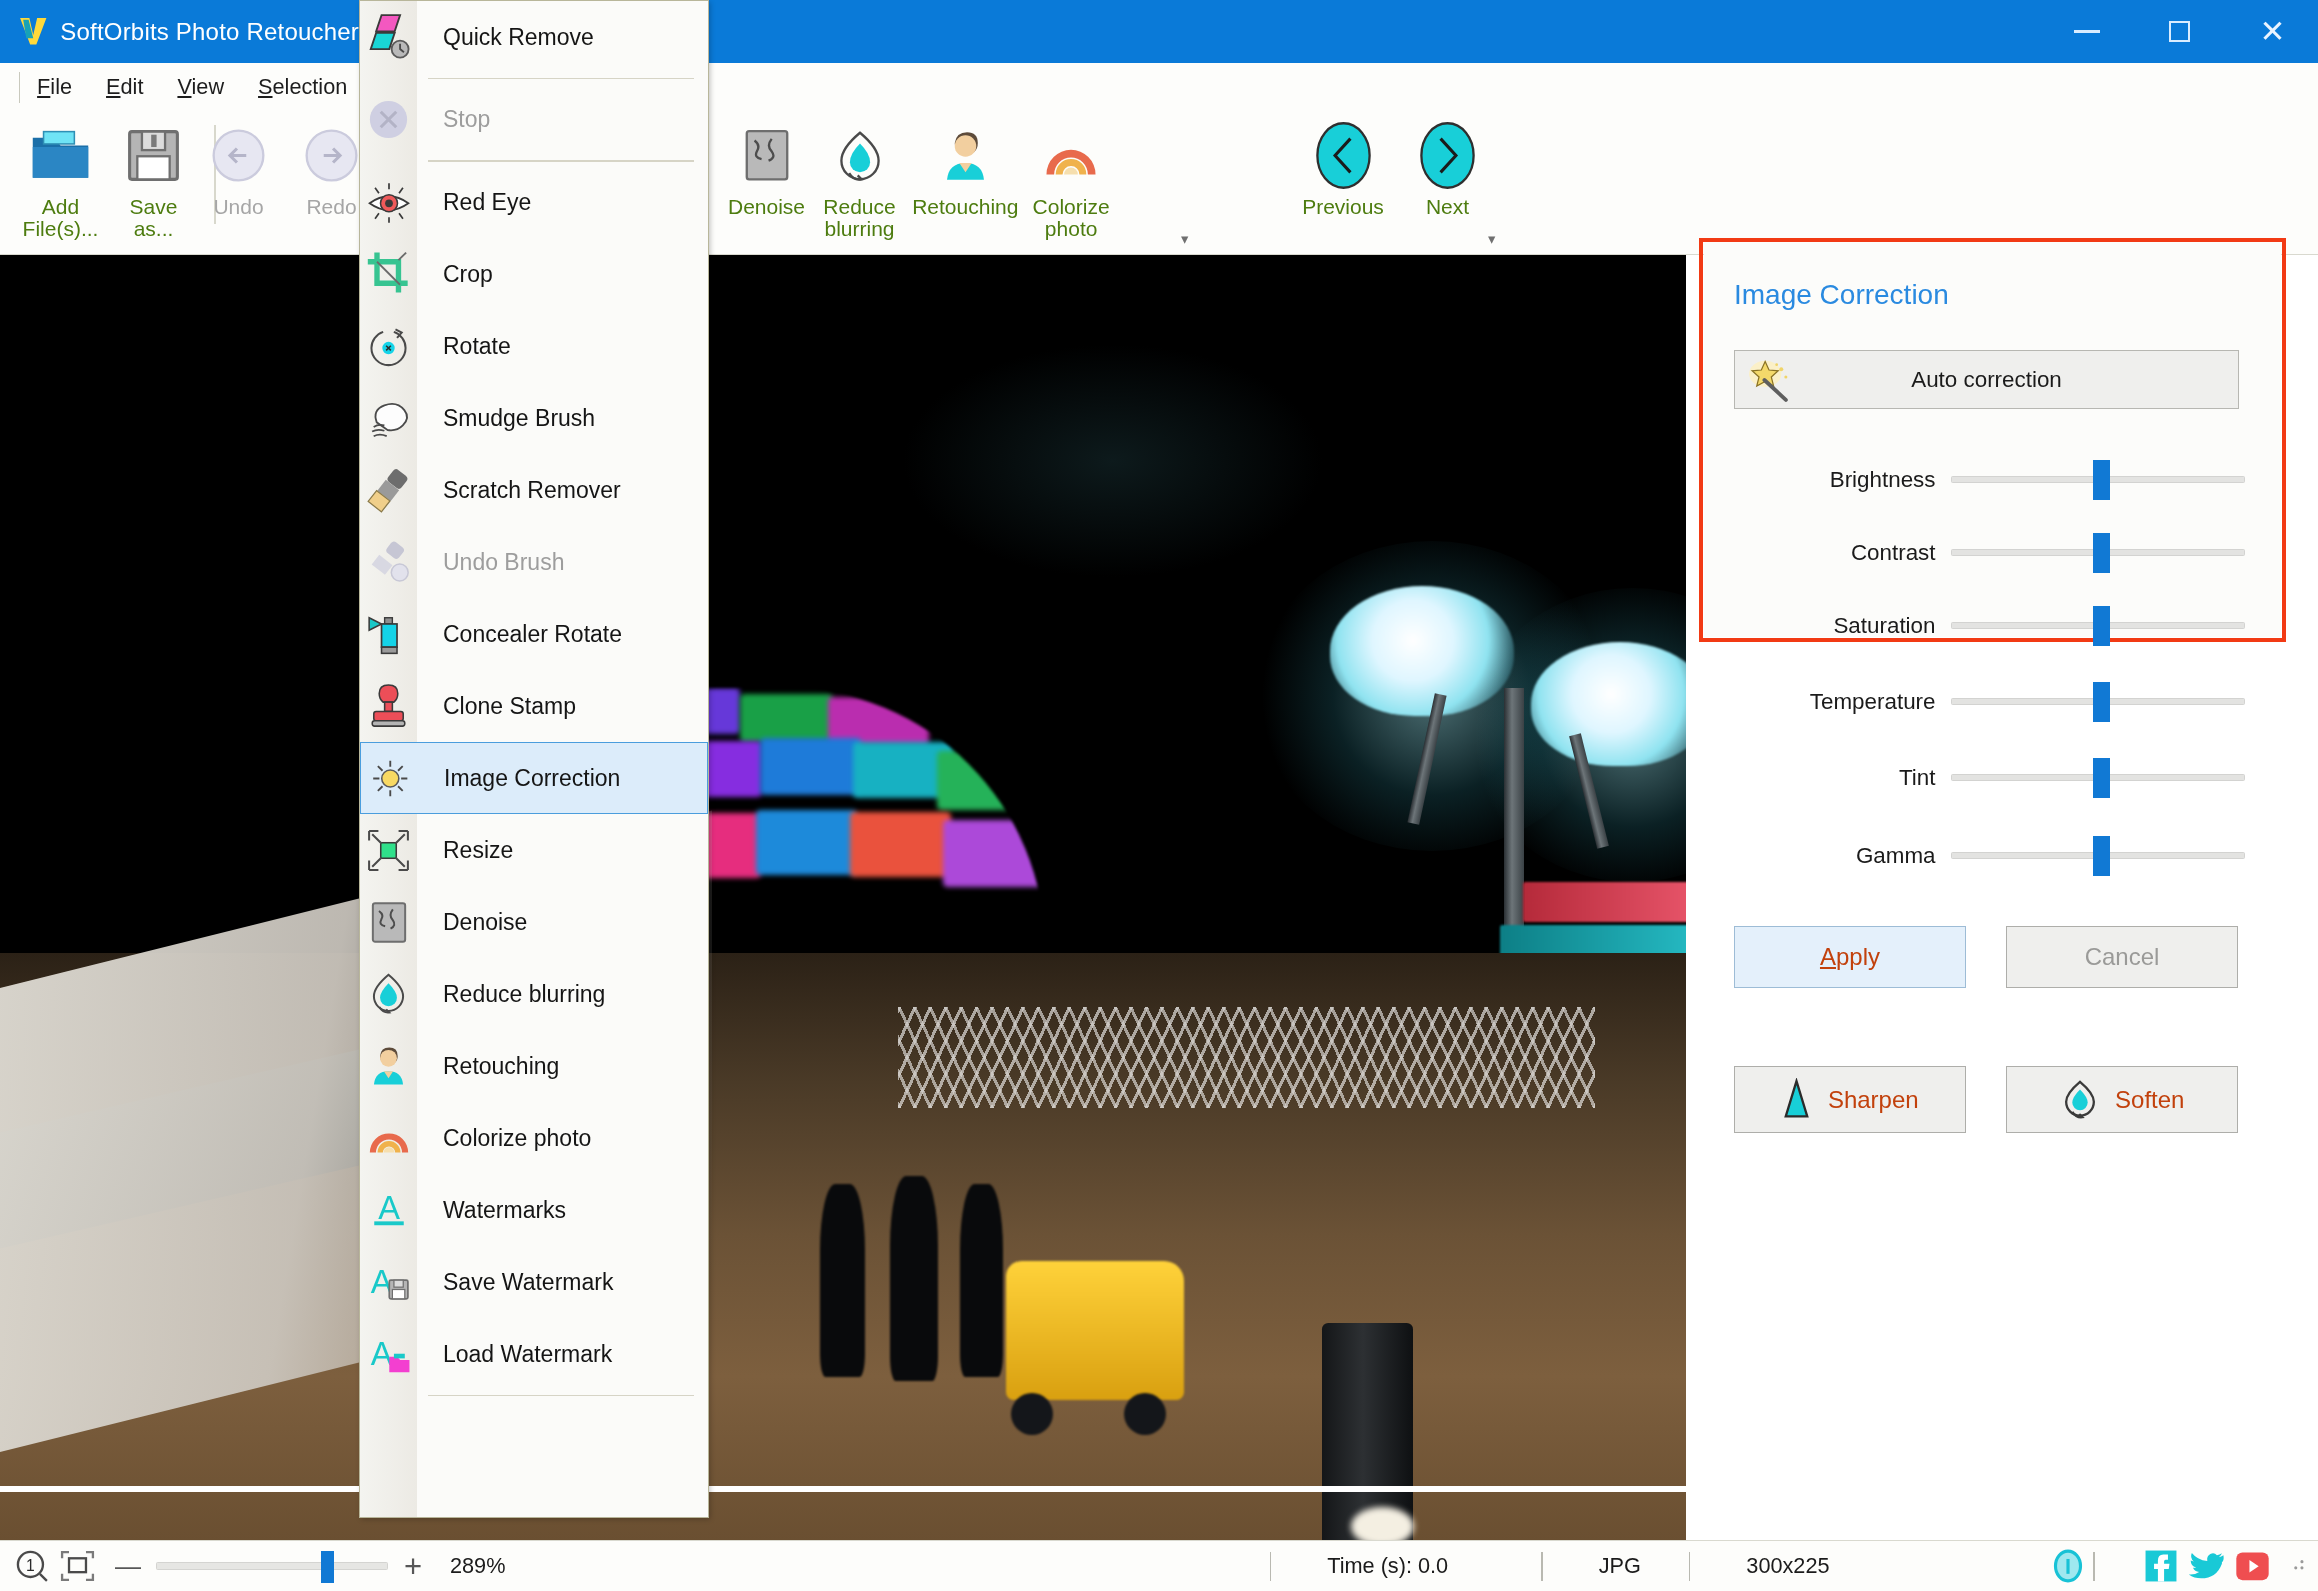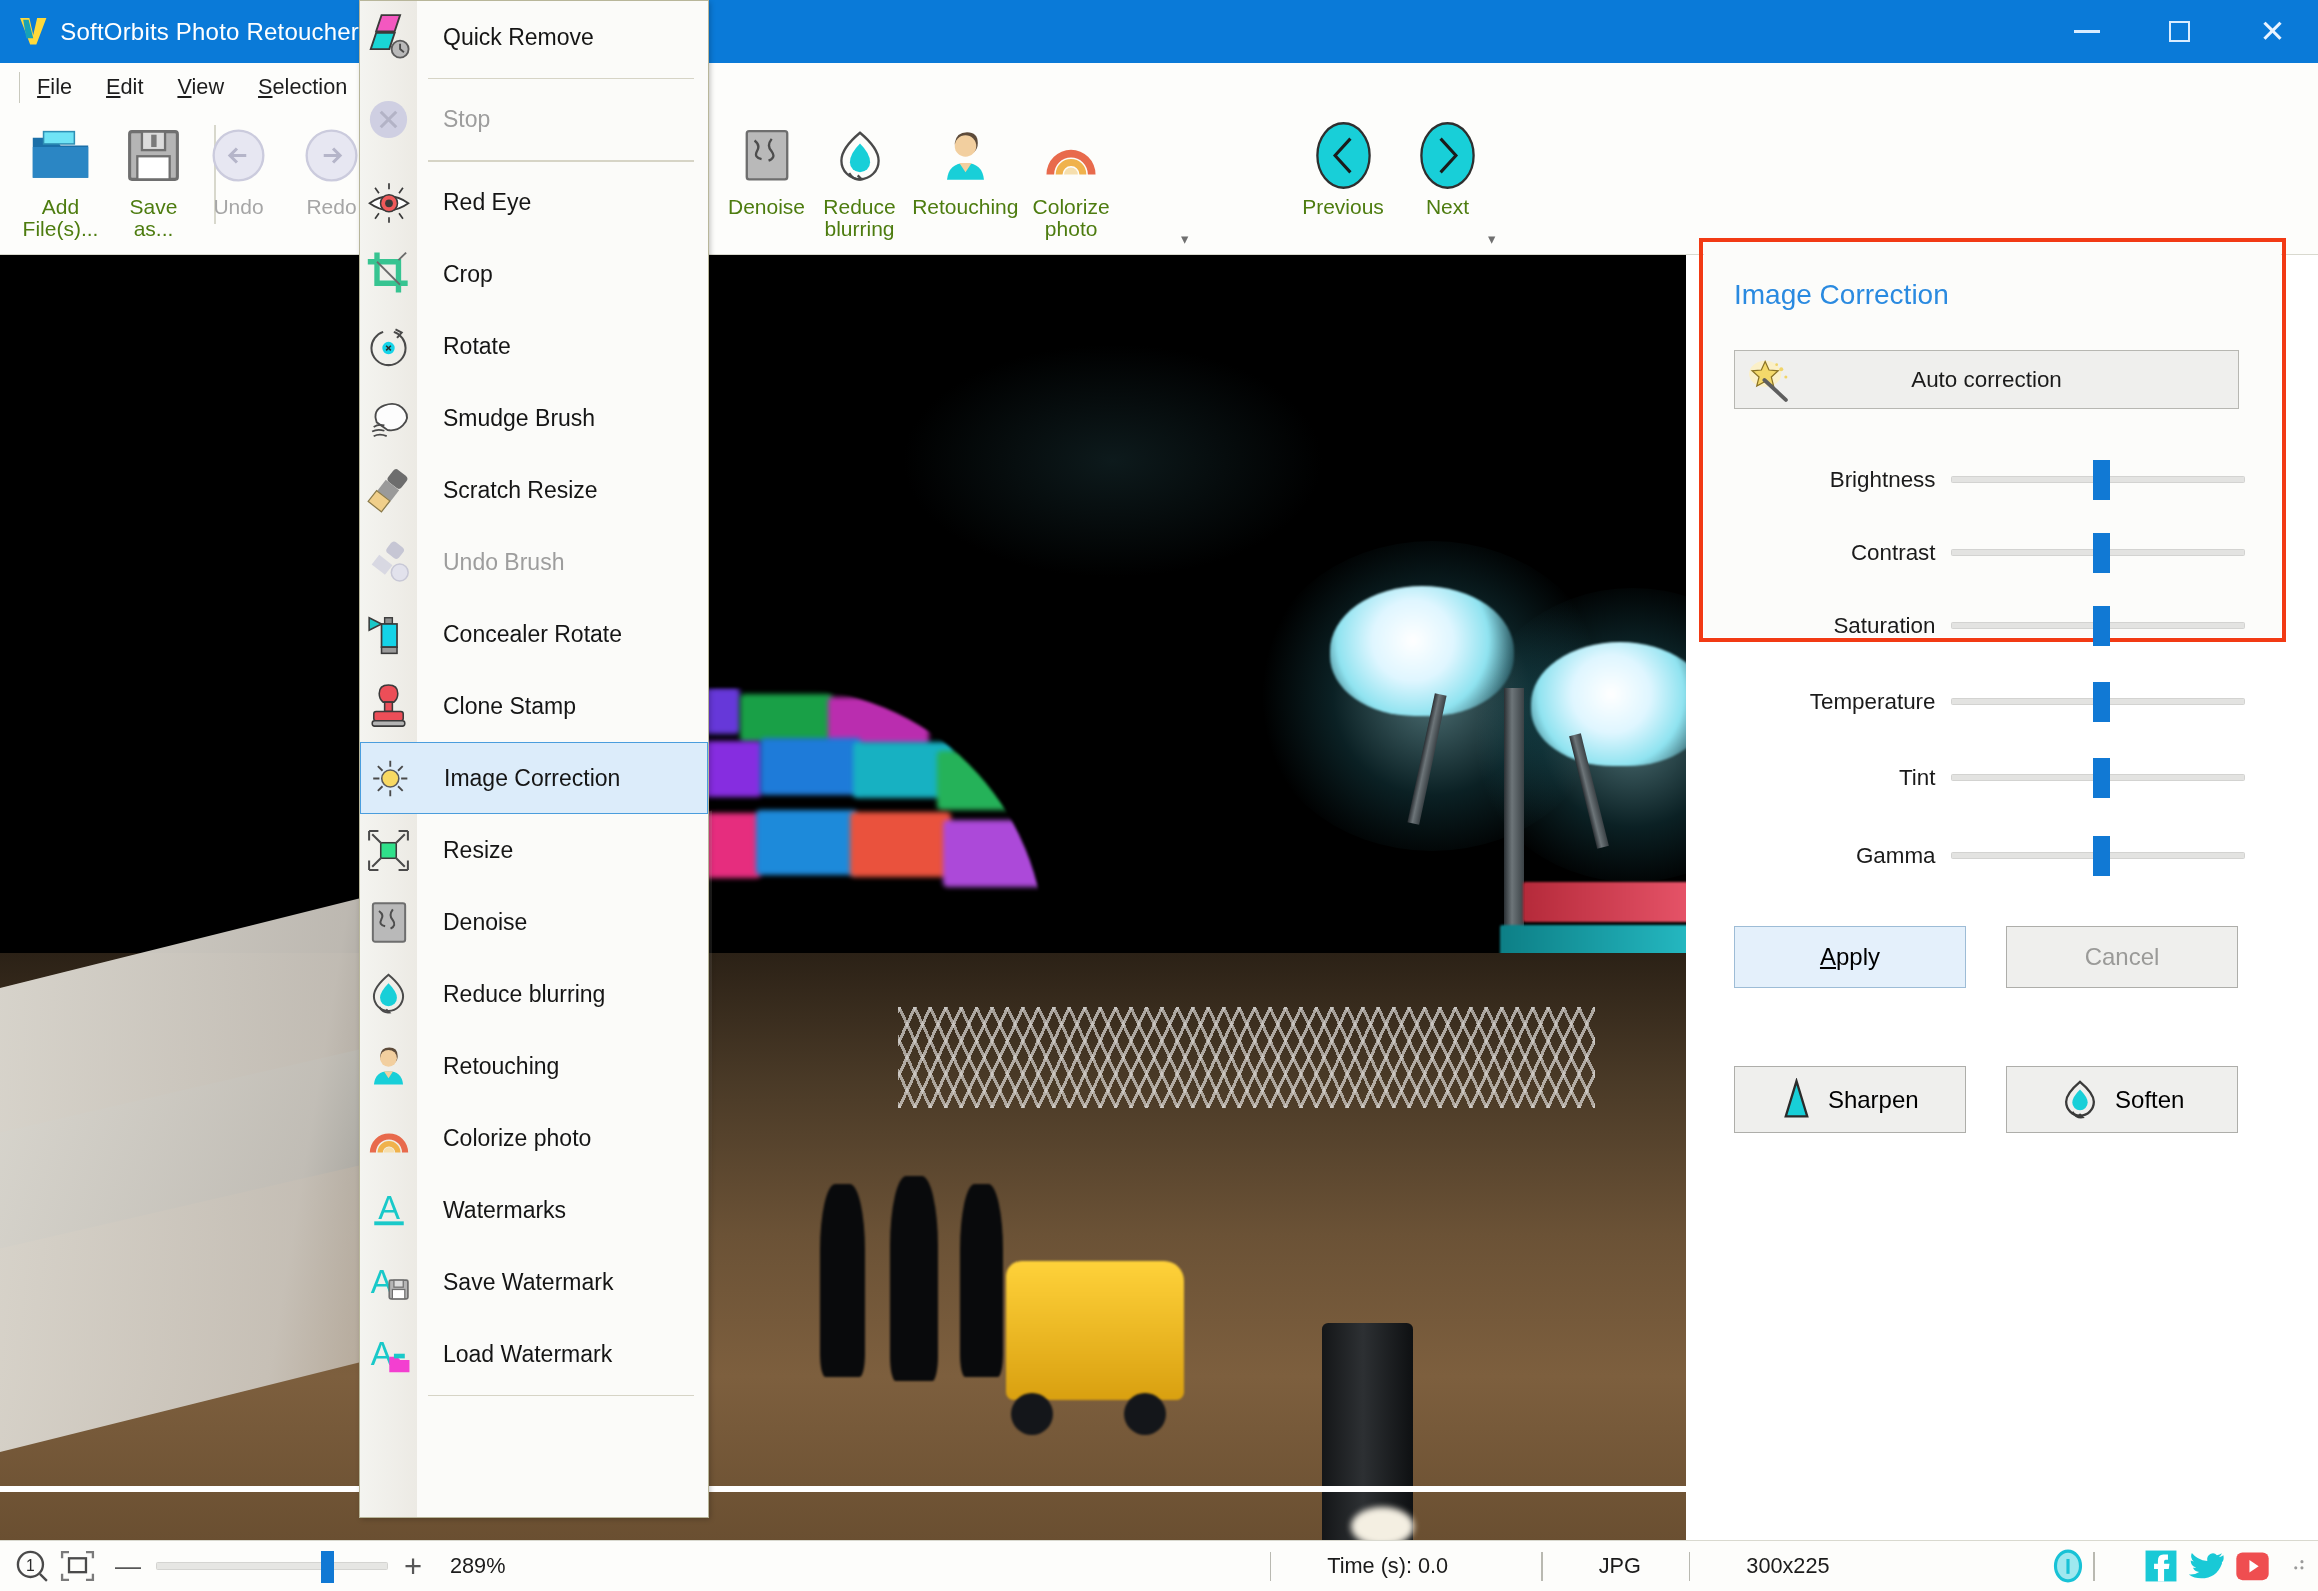--- a/index.html
+++ b/index.html
@@ -85,21 +85,21 @@
   .autocorr .lbl{ flex:1; text-align:center; font-size:22.4px; color:#1b1b1b; }
   .wand{ position:absolute; left:10.8px; top:6.2px; width:46px; height:46px; }
   .slider-row{ position:absolute; height:31px; display:flex; align-items:center; }
   .sl-label{ width:217px; text-align:right; font-size:22.4px; color:#1b1b1b; padding-right:15.5px;
              white-space:nowrap; }
   .sl-track{ position:relative; width:294px; height:7px; background:#e3e3e1;
              border:0.8px solid #d3d3d1; border-radius:1.5px; }
   .sl-thumb{ position:absolute; left:141px; top:-17px; width:17px; height:40px;
              background:#1179d4; }
   .btn{ position:absolute; border:0.8px solid #aeaeaa; background:#efefed;
-        display:flex; align-items:center; justify-content:center; font-size:24px; color:#000000; }
+        display:flex; align-items:center; justify-content:center; font-size:24px; color:#c2410c; }
   .btn.apply{ background:#e4f0fb; border-color:#9dbcd6; }
   .btn.disabled{ color:#9a9a98; }
   .btn .bic{ margin-right:15.5px; display:flex; align-items:center; }
 
   
   .ctxmenu{ position:absolute; left:359px; top:0px; width:350px; height:1518px;
             background:#fbfbf9; border:0.8px solid #b8b69a; box-shadow:2.3px 2.3px 5.4px rgba(0,0,0,.25); }
   .ctx-gutter{ position:absolute; left:0; top:0; width:57px; height:100%;
                background:linear-gradient(90deg,#f4f4f0,#eceae4); }
   .ctx-item{ position:relative; height:72px; display:flex; align-items:center; }
@@ -510,21 +510,21 @@
     </div>
 
     <div class="ctx-item">
       <span class="ic">
         <svg width="46" height="45" viewBox="0 0 60 58">
           <rect x="30" y="4" width="22" height="20" rx="5" fill="#6d6d6d" transform="rotate(38 41 14)"></rect>
           <rect x="18" y="20" width="22" height="18" fill="#9a9a9a" transform="rotate(38 29 29)"></rect>
           <rect x="6" y="34" width="22" height="18" fill="#f0cf8a" stroke="#8a7a4a" stroke-width="1.6" transform="rotate(38 17 43)"></rect>
         </svg>
       </span>
-      <span class="tx">Scratch Resize</span>
+      <span class="tx">Scratch Remover</span>
     </div>
 
     <div class="ctx-item">
       <span class="ic">
         <svg width="46" height="45" viewBox="0 0 60 58">
           <rect x="28" y="4" width="20" height="18" rx="5" fill="#c6c6d4" transform="rotate(38 38 13)"></rect>
           <rect x="10" y="24" width="22" height="16" fill="#d8d8e2" transform="rotate(38 21 32)"></rect>
           <circle cx="44" cy="42" r="11" fill="#e2e2ec" stroke="#c8c8d6" stroke-width="2"></circle>
         </svg>
       </span>

